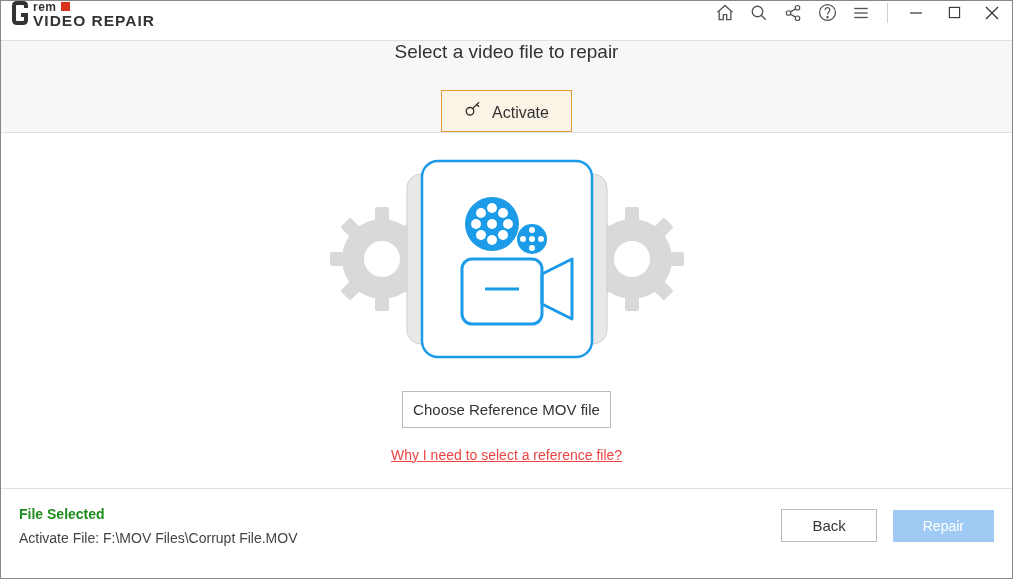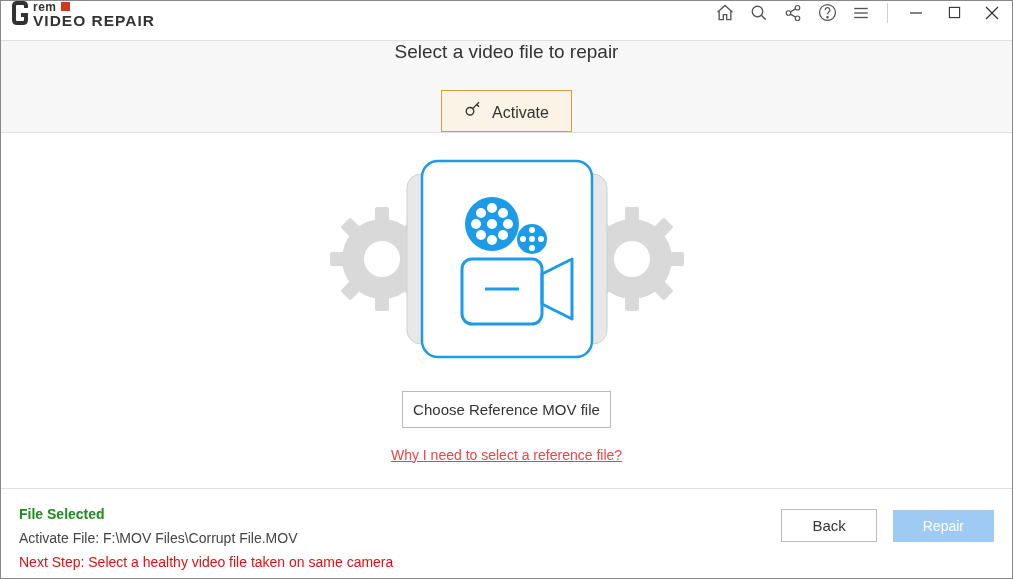--- a/index.html
+++ b/index.html
@@ -184,19 +184,18 @@
   <button class="choose-btn">Choose Reference MOV file</button>
   <a class="reference-link">Why I need to select a reference file?</a>
 </div>
 
 <div class="footer">
   <div class="footer-left">
     <div class="file-selected">File Selected</div>
     <div class="corrupted-file">
       <span>Activate File: </span><span>F:\MOV Files\Corrupt File.MOV</span>
     </div>
-    <div class="next-step">Next Step: Select a healthy video file taken on same camera</div>
   </div>
   <div class="footer-right">
     <button class="back-btn">Back</button>
     <button class="repair-btn">Repair</button>
   </div>
 </div>
 
 </body></html>

